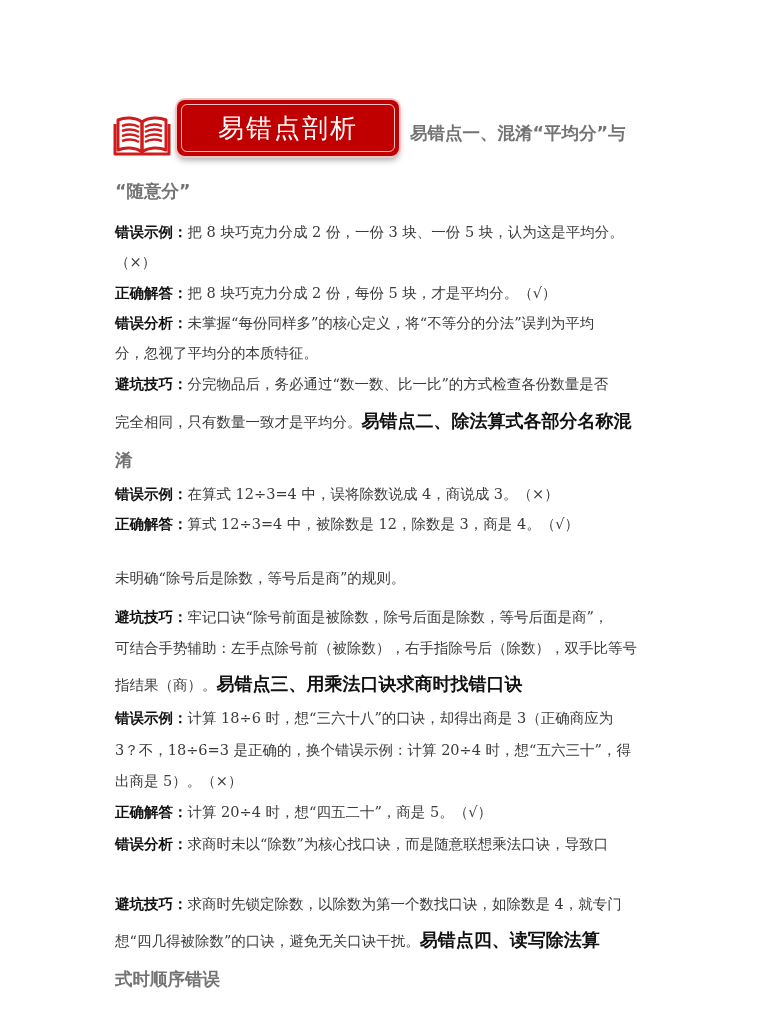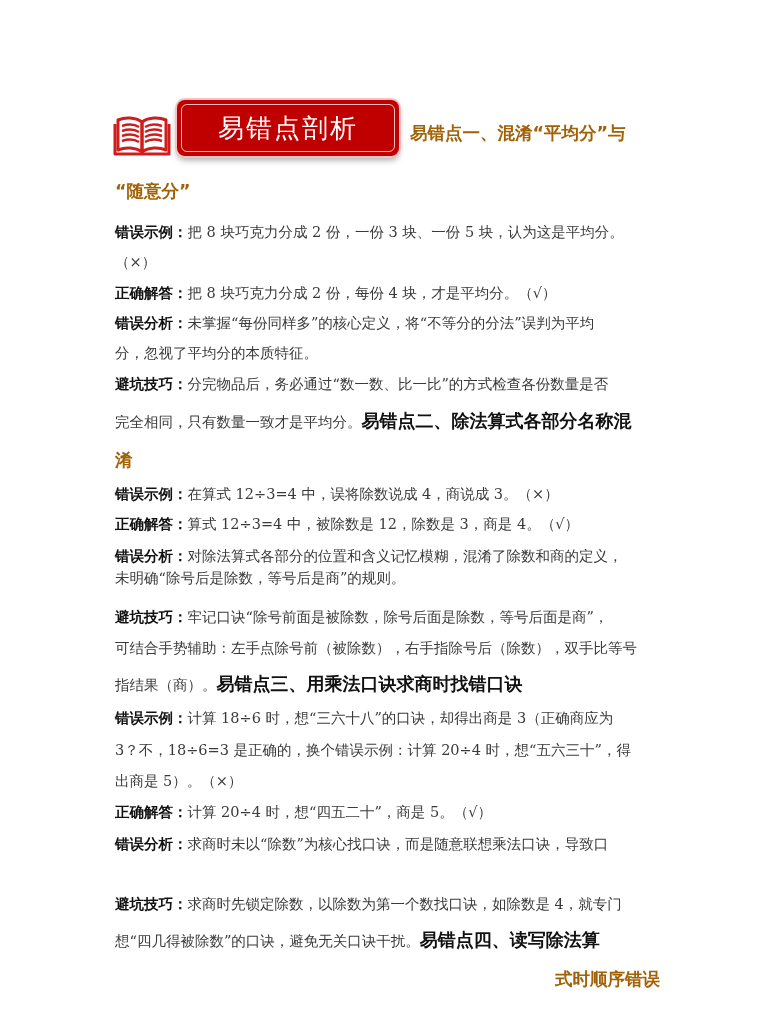--- a/index.html
+++ b/index.html
@@ -23,21 +23,21 @@
   .banner-text {
     color: #ffffff; font-family: "DejaVu Sans", "Liberation Sans", sans-serif;
     font-size: 26px; letter-spacing: 2px; position: relative; z-index: 1;
   }
   .line {
     position: absolute; left: 115px; width: 545px; white-space: nowrap;
     font-size: 14.5px; line-height: 20px;
   }
   .h {
     font-family: "DejaVu Sans", "Liberation Sans", sans-serif; font-weight: bold;
-    color: #a16207; font-size: 17.5px;
+    color: #737373; font-size: 17.5px;
   }
   .label {
     font-family: "DejaVu Sans", "Liberation Sans", sans-serif; font-weight: bold; color: #111111;
   }
   .body { color: #3a3a3a; }
   .inline-h {
     font-family: "DejaVu Sans", "Liberation Sans", sans-serif; font-weight: bold;
     color: #111111; font-size: 18px;
   }
 </style>
@@ -71,21 +71,21 @@
 
   <div class="line h" style="left:410px; top:123px; width:260px;">易错点一、混淆“平均分”与</div>
   <div class="line h" style="top:181px;">“随意分”</div>
 
   <div class="line" style="top:222px;">
     <span class="label">错误示例：</span><span class="body">把 8 块巧克力分成 2 份，一份 3 块、一份 5 块，认为这是平均分。</span>
   </div>
   <div class="line body" style="top:252px;">（×）</div>
 
   <div class="line" style="top:283px;">
-    <span class="label">正确解答：</span><span class="body">把 8 块巧克力分成 2 份，每份 4 块，才是平均分。（√）</span>
+    <span class="label">正确解答：</span><span class="body">把 8 块巧克力分成 2 份，每份 5 块，才是平均分。（√）</span>
   </div>
 
   <div class="line" style="top:313px;">
     <span class="label">错误分析：</span><span class="body">未掌握“每份同样多”的核心定义，将“不等分的分法”误判为平均</span>
   </div>
   <div class="line body" style="top:343px;">分，忽视了平均分的本质特征。</div>
 
   <div class="line" style="top:374px;">
     <span class="label">避坑技巧：</span><span class="body">分完物品后，务必通过“数一数、比一比”的方式检查各份数量是否</span>
   </div>
@@ -96,23 +96,20 @@
   <div class="line h" style="top:450px;">淆</div>
 
   <div class="line" style="top:484px;">
     <span class="label">错误示例：</span><span class="body">在算式 12÷3=4 中，误将除数说成 4，商说成 3。（×）</span>
   </div>
 
   <div class="line" style="top:514px;">
     <span class="label">正确解答：</span><span class="body">算式 12÷3=4 中，被除数是 12，除数是 3，商是 4。（√）</span>
   </div>
 
-  <div class="line" style="top:546px;">
-    <span class="label">错误分析：</span><span class="body">对除法算式各部分的位置和含义记忆模糊，混淆了除数和商的定义，</span>
-  </div>
   <div class="line body" style="top:568px;">未明确“除号后是除数，等号后是商”的规则。</div>
 
   <div class="line" style="top:607px;">
     <span class="label">避坑技巧：</span><span class="body">牢记口诀“除号前面是被除数，除号后面是除数，等号后面是商”，</span>
   </div>
   <div class="line body" style="top:638px;">可结合手势辅助：左手点除号前（被除数），右手指除号后（除数），双手比等号</div>
   <div class="line" style="top:674px;">
     <span class="body">指结果（商）。</span><span class="inline-h">易错点三、用乘法口诀求商时找错口诀</span>
   </div>
 
@@ -130,15 +127,15 @@
     <span class="label">错误分析：</span><span class="body">求商时未以“除数”为核心找口诀，而是随意联想乘法口诀，导致口</span>
   </div>
 
   <div class="line" style="top:894px;">
     <span class="label">避坑技巧：</span><span class="body">求商时先锁定除数，以除数为第一个数找口诀，如除数是 4，就专门</span>
   </div>
   <div class="line" style="top:930px;">
     <span class="body">想“四几得被除数”的口诀，避免无关口诀干扰。</span><span class="inline-h">易错点四、读写除法算</span>
   </div>
 
-  <div class="line h" style="top:969px;text-align:right;">式时顺序错误</div>
+  <div class="line h" style="top:969px;">式时顺序错误</div>
 
 </div>
 
 </body></html>

